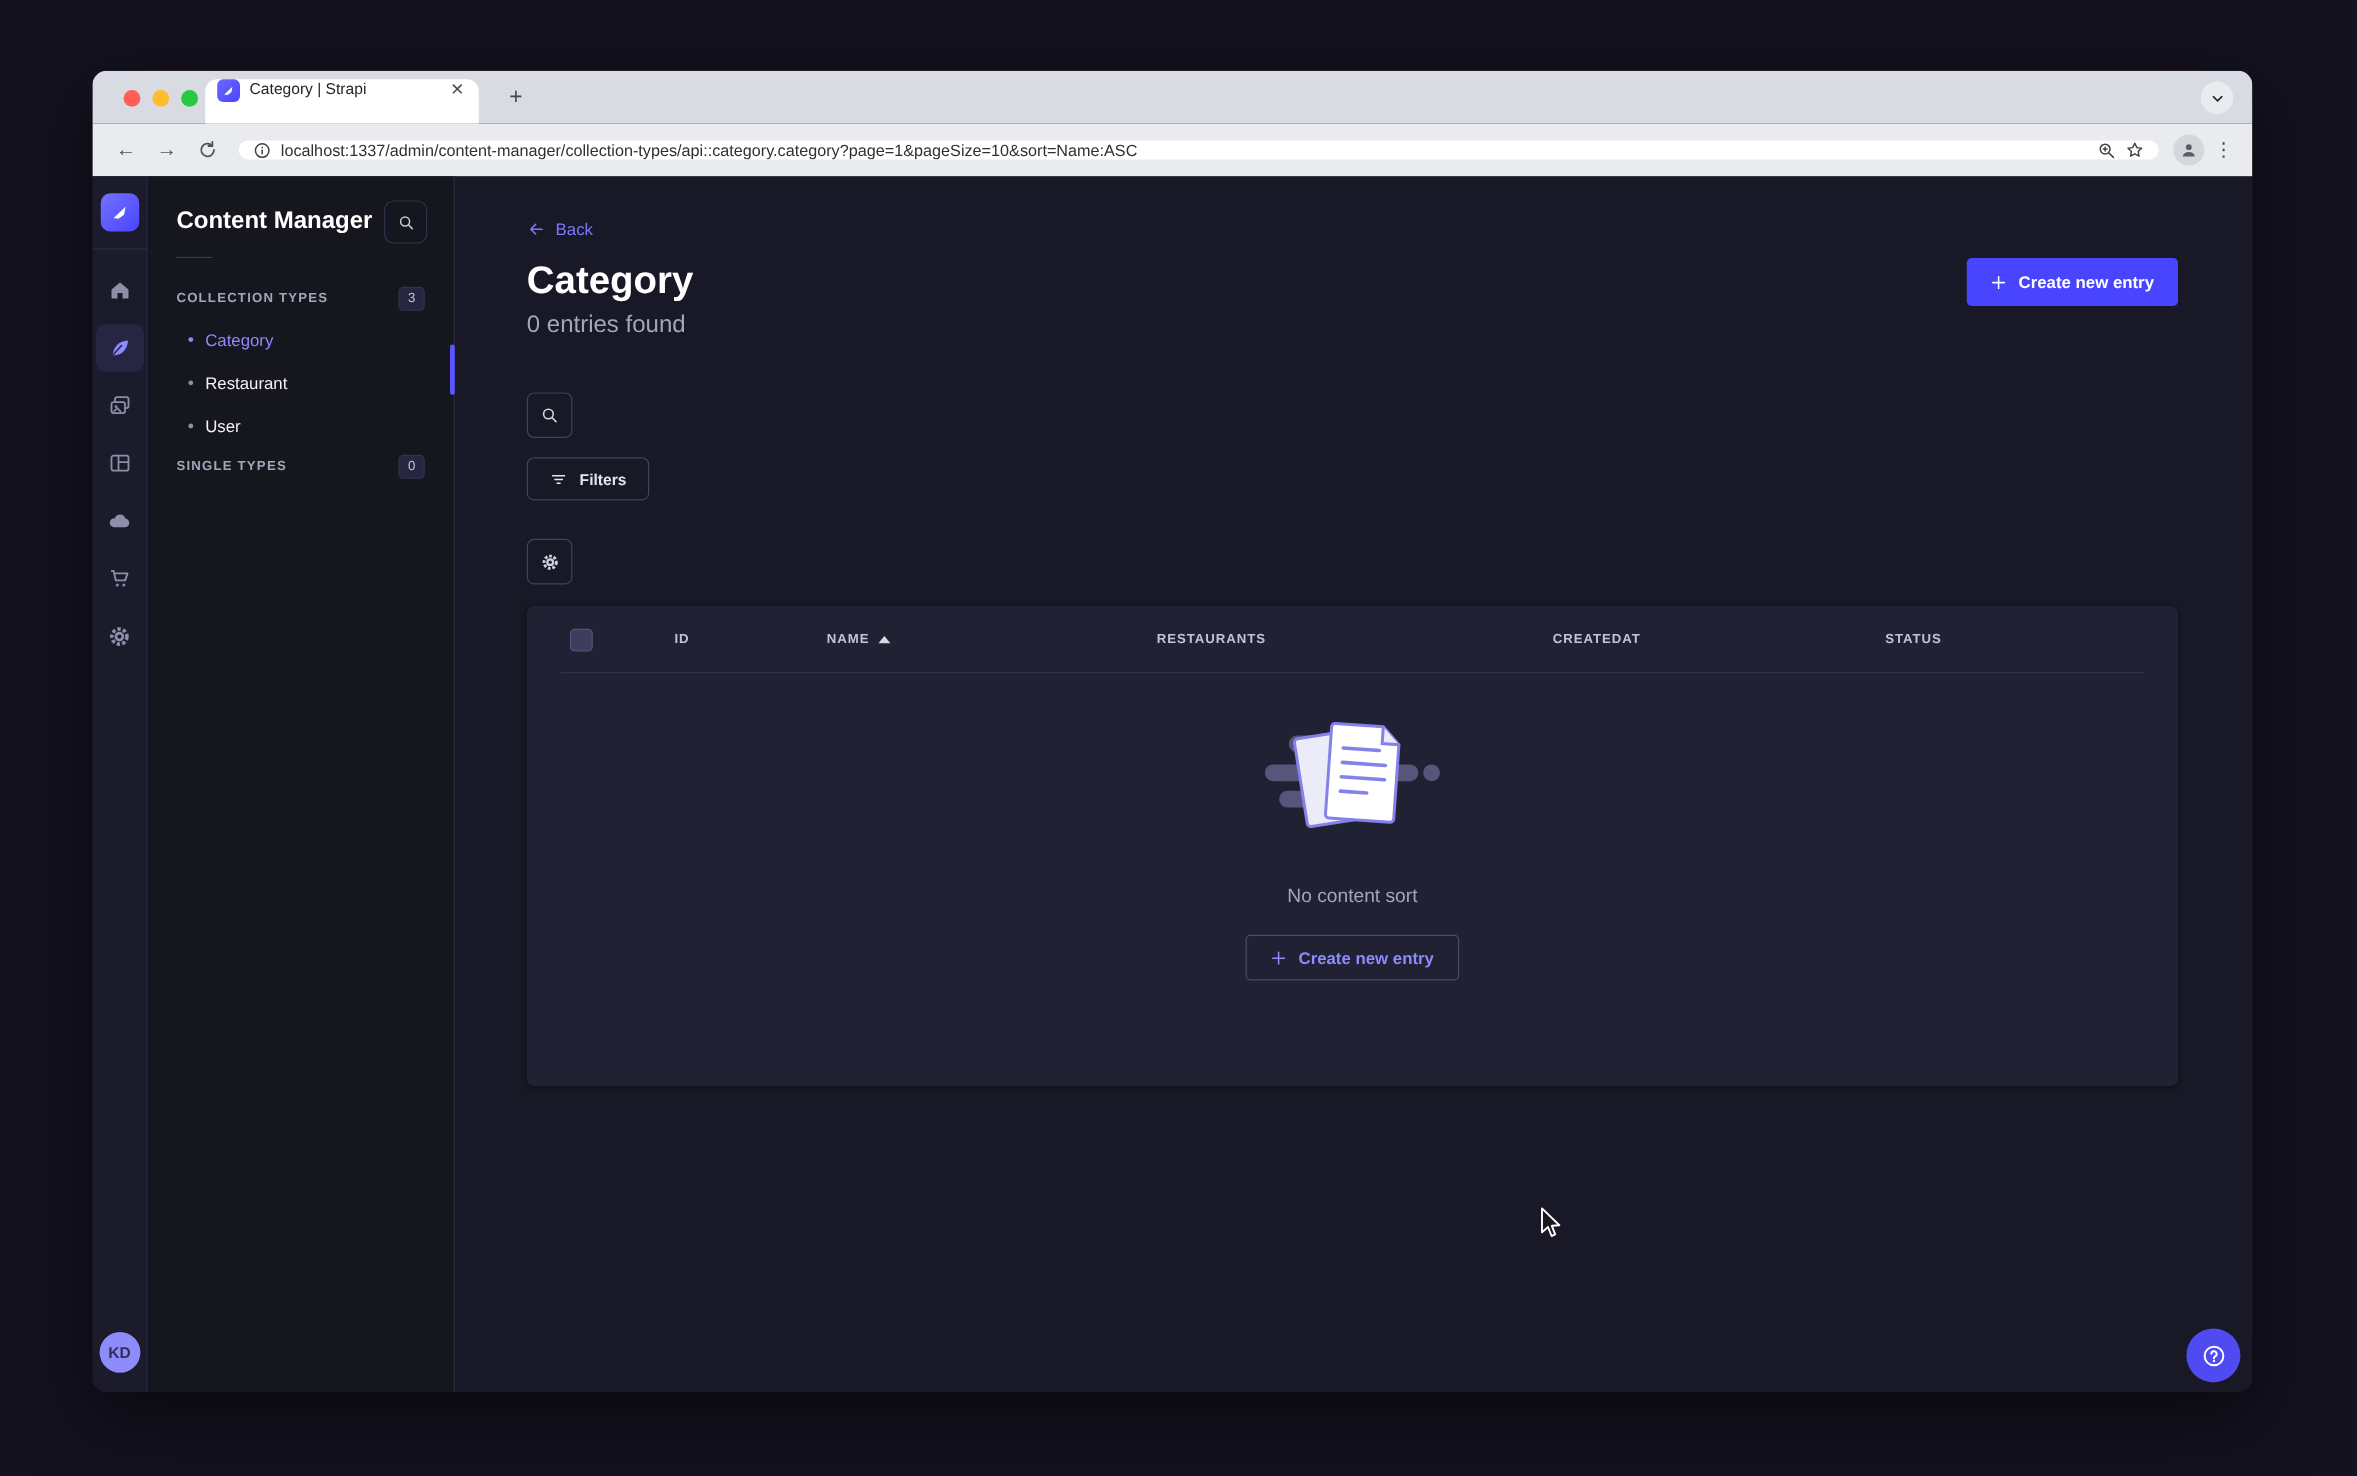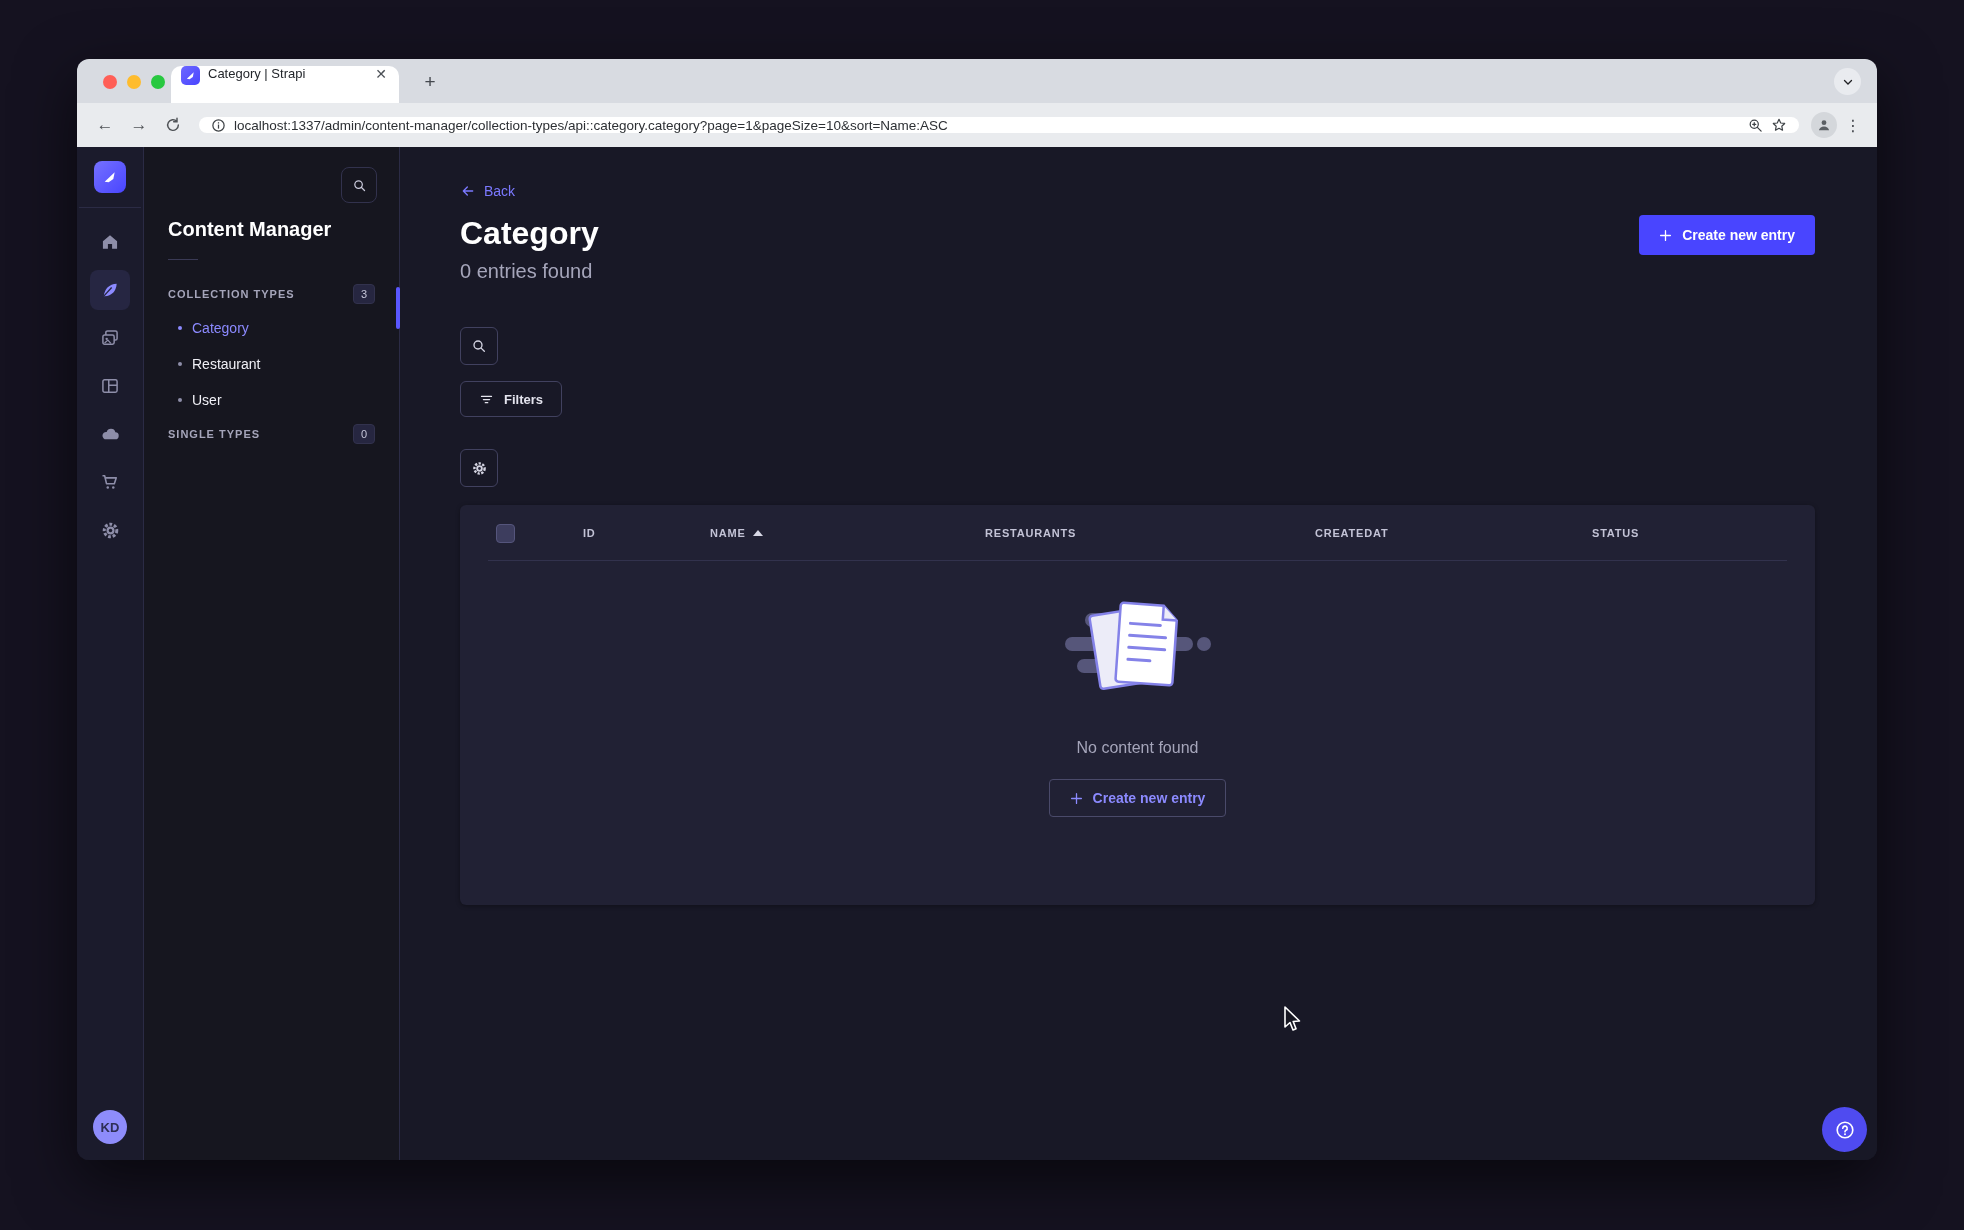--- a/index.html
+++ b/index.html
@@ -37,36 +37,36 @@
   .url { flex:1; font-size:13.5px; color:#2d3034; white-space:nowrap; overflow:hidden; }
   .omni-ic { color:#3f4347; display:flex; align-items:center; flex:none; }
   .chrome-avatar { width:26px; height:26px; border-radius:50%; background:#d4d7db;
     display:flex; align-items:center; justify-content:center; flex:none; }
   .kebab { color:#44484e; font-size:16px; letter-spacing:0; line-height:5px; width:20px; text-align:center; }
 
   
   .app { display:flex; height:1013px; background:#181826; position:relative; }
 
   
-  .rail { width:67px; background:#1b1b2c; border-right:1px solid #2b2b45; display:flex;
+  .rail { width:46px; background:#1b1b2c; border-right:1px solid #2b2b45; display:flex;
     flex-direction:column; align-items:center; padding-top:14px; position:relative; }
   .logo { width:32px; height:32px; border-radius:8px; background:linear-gradient(135deg,#7571ff,#4945ff);
     display:flex; align-items:center; justify-content:center; }
   .rail-div { width:62px; height:1px; background:#2b2b45; margin:14px 0 10px; }
   .rail-btn { width:40px; height:40px; margin:4px 0; border-radius:8px; display:flex;
     align-items:center; justify-content:center; color:#8e8ea9; }
   .rail-btn.active { background:#262642; color:#8c8aff; }
   .rail-avatar { position:absolute; bottom:16px; left:50%; transform:translateX(-50%);
     width:34px; height:34px; border-radius:50%; background:#8e8cfb; color:#2e2e55;
     display:flex; align-items:center; justify-content:center; font-size:13px; font-weight:bold; }
 
   
   .subnav { width:256px; background:#16161f; border-right:1px solid #2b2b45; position:relative;
     padding:26px 24px 0; }
-  .subnav h1 { font-size:20px; font-weight:bold; color:#ffffff; display:inline-block;margin-top:45px; }
+  .subnav h1 { font-size:20px; font-weight:bold; color:#ffffff; display:inline-block; }
   .subnav-search { position:absolute; right:22px; top:20px; width:36px; height:36px;
     border:1px solid #32324d; border-radius:8px; background:transparent; display:flex;
     align-items:center; justify-content:center; color:#c9c9da; }
   .subnav-divider { width:30px; height:1px; background:#3a3a55; margin:18px 0 24px; }
   .section-head { display:flex; align-items:center; justify-content:space-between; margin:10px 0 6px; }
   .section-label { font-size:11px; font-weight:bold; letter-spacing:1px; color:#a5a5ba; }
   .badge { min-width:22px; height:20px; padding:0 6px; border-radius:4px; background:#262640;
     border:1px solid #32324d; color:#c5c5d8; font-size:11px; display:flex; align-items:center;
     justify-content:center; }
   .nav-item { display:flex; align-items:center; gap:10px; padding:10px 0 10px 10px; font-size:14px;
@@ -349,21 +349,21 @@
             <rect x="14" y="64" width="78" height="14" rx="7" fill="#56567a"></rect>
             <g transform="rotate(-9 62 55)">
               <rect x="32" y="16" width="56" height="74" rx="3" fill="#ececf8" stroke="#8482e8" stroke-width="2.5"></rect>
             </g>
             <g transform="rotate(4 90 50)">
               <path d="M58 10 h40 l14 14 v62 a3 3 0 0 1 -3 3 h-51 a3 3 0 0 1 -3 -3 v-73 a3 3 0 0 1 3 -3 Z" fill="#ffffff" stroke="#8482e8" stroke-width="2.5"></path>
               <path d="M98 10 v14 h14" fill="#ececf8" stroke="#8482e8" stroke-width="2.5"></path>
               <path d="M66 30 H96 M66 42 H102 M66 54 H102 M66 66 H88" stroke="#8482e8" stroke-width="3" stroke-linecap="round"></path>
             </g>
           </svg>
-          <div class="empty-msg">No content found</div>
+          <div class="empty-msg">No content sort</div>
           <button class="btn-ghost">
             <svg width="13" height="13" viewBox="0 0 24 24">
               <path d="M12 3 V21 M3 12 H21" stroke="#8c8aff" stroke-width="2.4" stroke-linecap="round"></path>
               </svg>
             <span>Create new entry</span>
           </button>
         </div>
       </div>
     </div>
 

